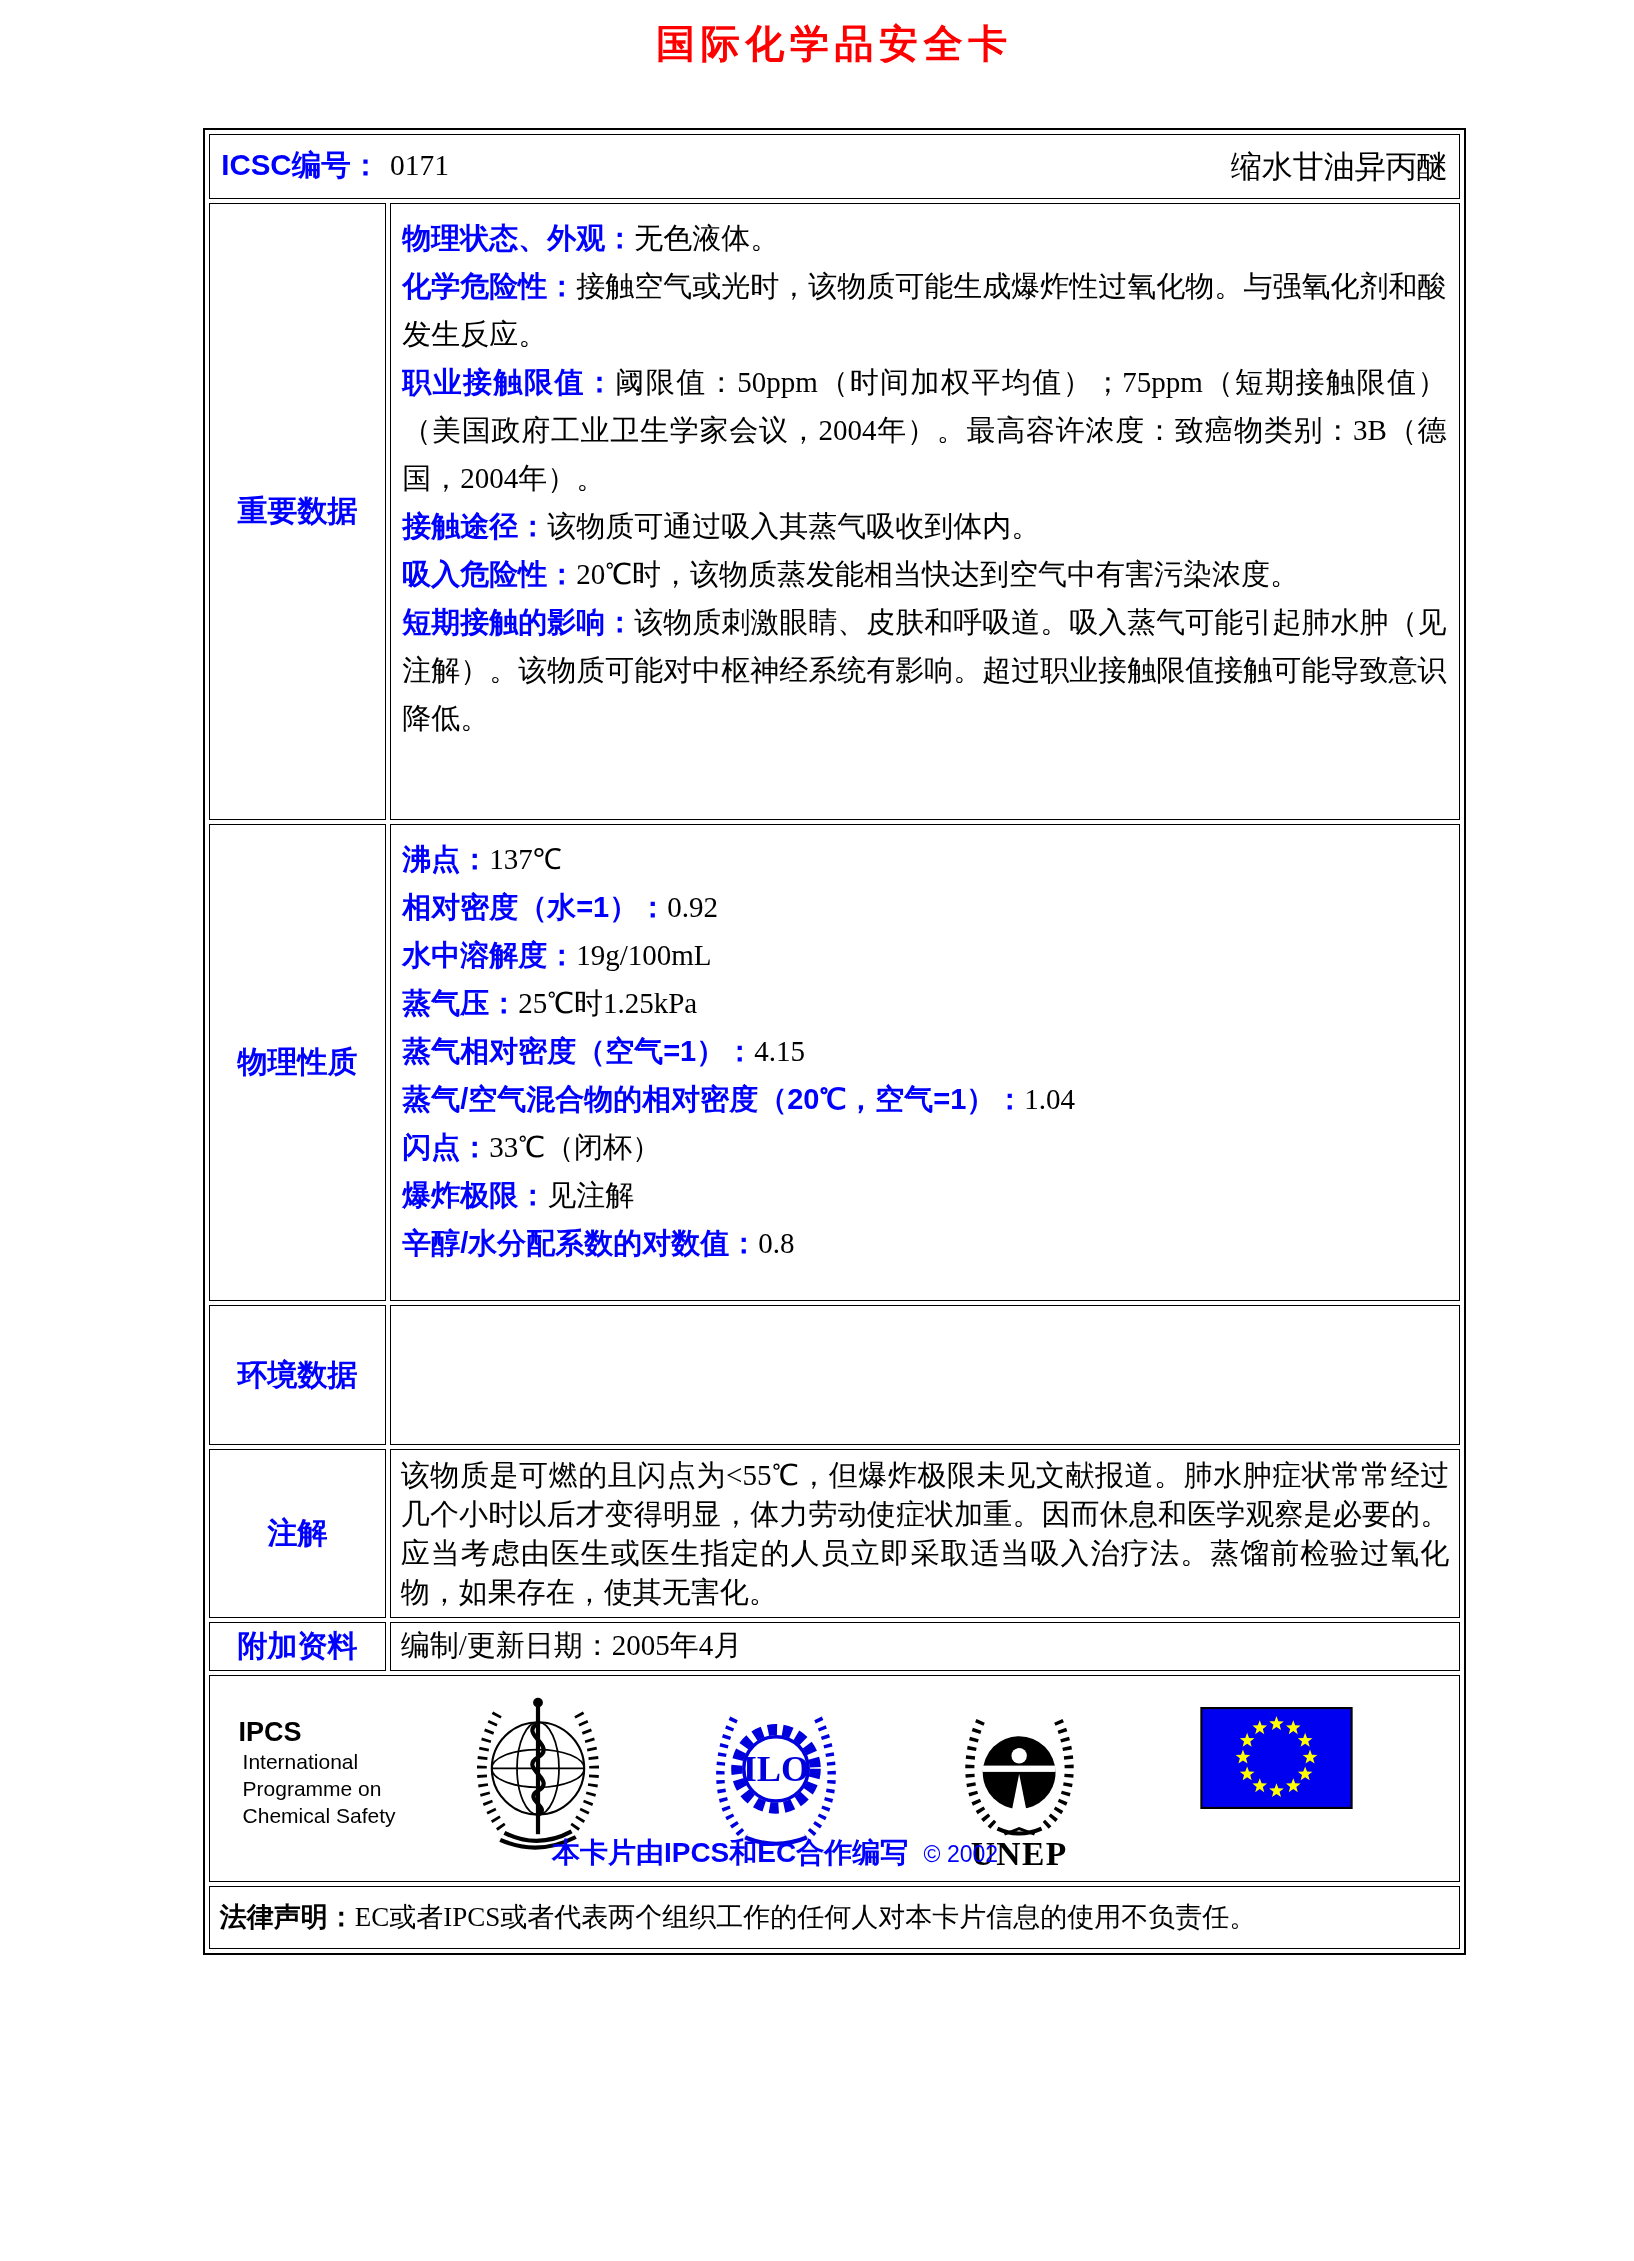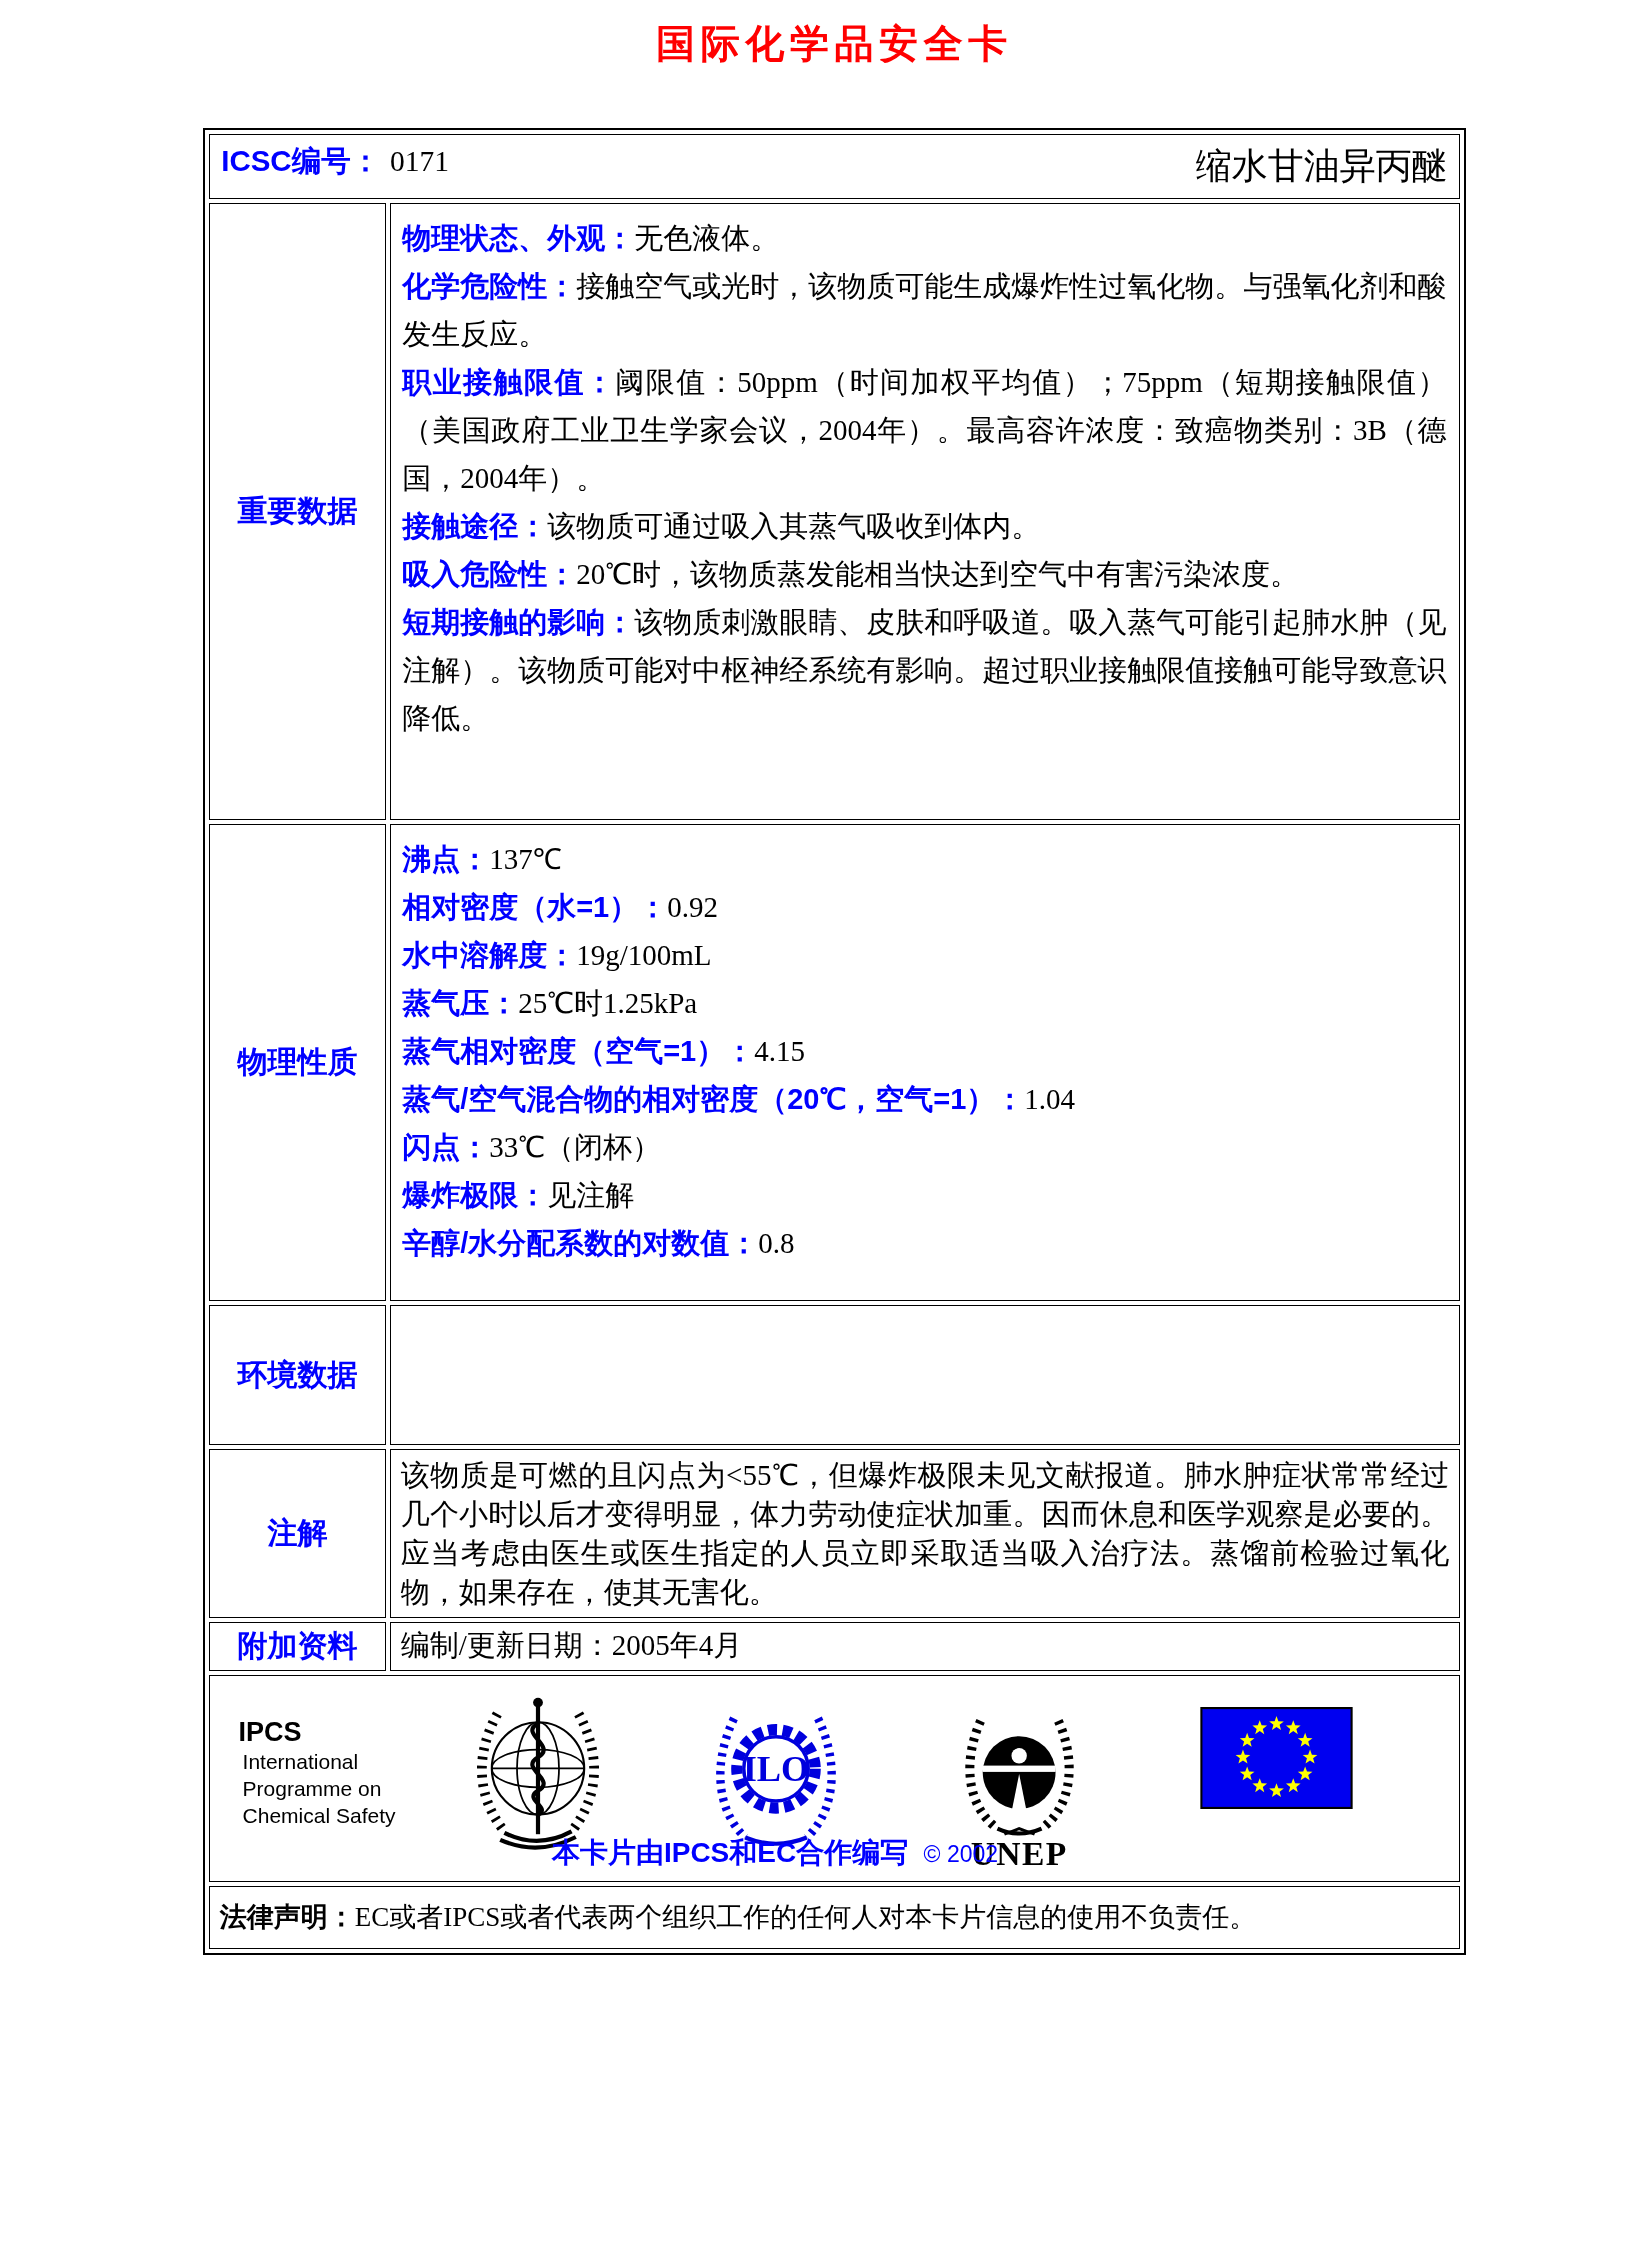--- a/index.html
+++ b/index.html
@@ -29,21 +29,21 @@
   }
   table.card td{border:1.4px solid #000;background:#fff;overflow:hidden;}
   col.c-label{width:177px;}
   .header-cell{height:65px;padding:4.2px 11.2px;vertical-align:middle;}
   .header-flex{display:flex;justify-content:space-between;align-items:flex-start;width:100%;}
   .icsc-label{
     color:var(--accent-blue);font-family:"Liberation Sans", sans-serif;
     font-weight:bold;font-size:29.5px;
   }
   .icsc-number{font-size:29.5px;color:var(--ink);margin-left:9.8px;}
-  .chem-name{font-size:36px;color:var(--ink);}
+  .chem-name{font-size:31px;color:var(--ink);}
   td.label-cell{
     text-align:center;vertical-align:middle;
     color:var(--accent-blue);font-family:"Liberation Sans", sans-serif;
     font-weight:bold;font-size:30px;padding:2.8px;
   }
   td.content-cell{vertical-align:top;padding:9.8px 12.6px 7px 11.2px;}
   .ditem{font-size:29px;line-height:48px;color:var(--ink);text-align:justify;}
   .blbl{
     color:var(--accent-blue);font-family:"Liberation Sans", sans-serif;
     font-weight:bold;

